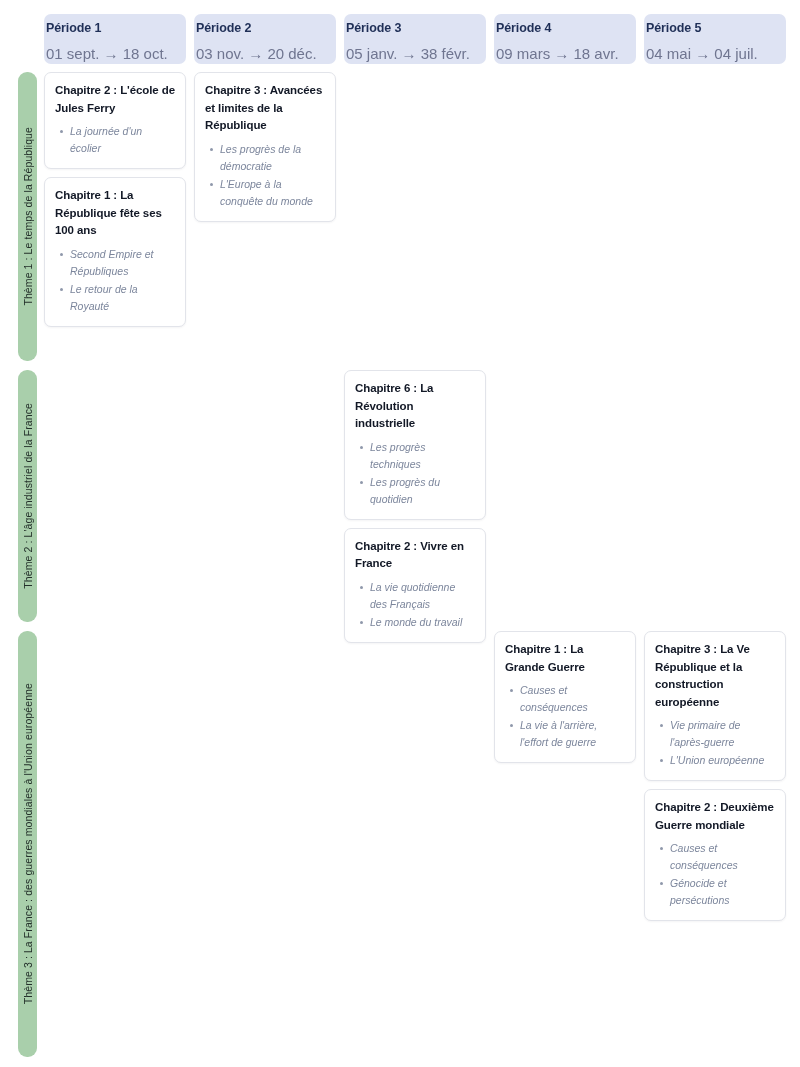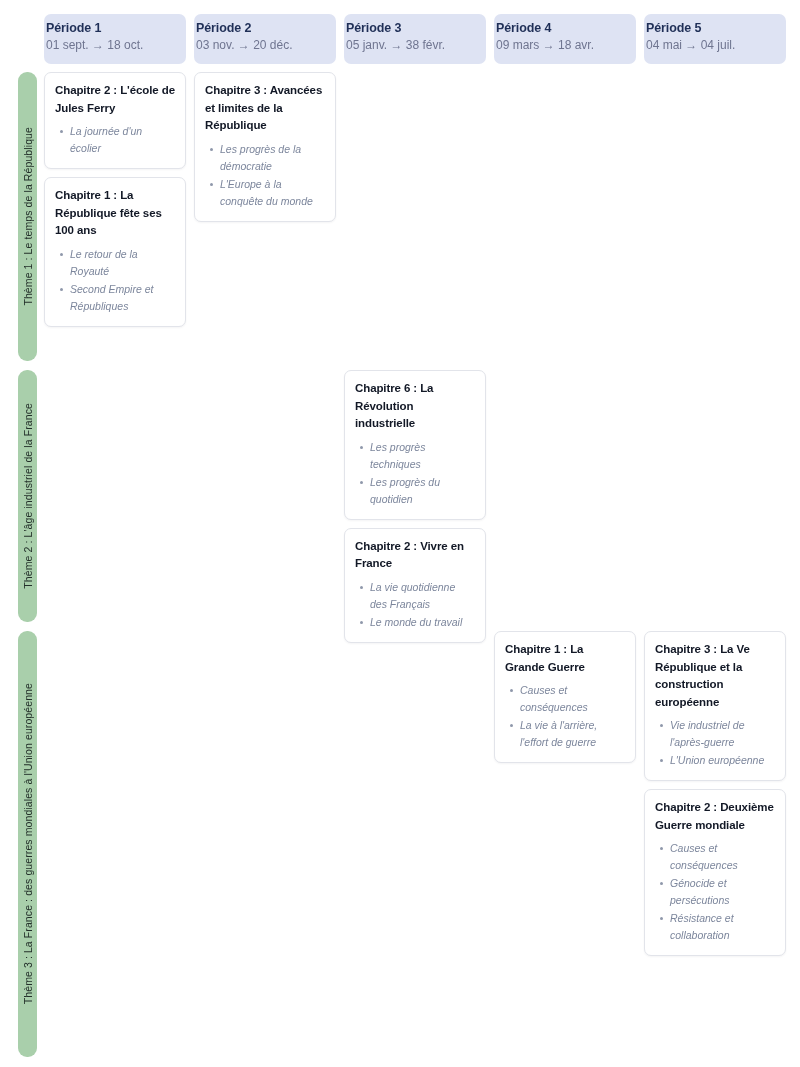--- a/index.html
+++ b/index.html
@@ -37,22 +37,22 @@
     padding: 7px 11px 0 2px;
   }
   .period-title {
     font-size: 12.5px;
     font-weight: bold;
     color: #1f2f57;
     letter-spacing: -0.1px;
     line-height: 15px;
   }
   .period-range {
-    margin-top: 3px;
-    font-size: 12px;
+    margin-top: 12px;
+    font-size: 15px;
     color: #6f7590;
     line-height: 12px;
     white-space: nowrap;
   }
 
   
   .theme-row {
     position: absolute;
     left: 0;
   }
@@ -167,22 +167,22 @@
           <div class="theme-col">
             <div class="chapter-card">
               <div class="chapter-title">Chapitre 2 : L'école de Jules Ferry</div>
               <ul class="chapter-list">
                 <li>La journée d'un écolier</li>
               </ul>
             </div>
             <div class="chapter-card">
               <div class="chapter-title">Chapitre 1 : La République fête ses 100 ans</div>
               <ul class="chapter-list">
+                <li>Second Empire et Républiques</li>
                 <li>Le retour de la Royauté</li>
-                <li>Second Empire et Républiques</li>
               </ul>
             </div>
           </div>
           <div class="theme-col">
             <div class="chapter-card">
               <div class="chapter-title">Chapitre 3 : Avancées et limites de la République</div>
               <ul class="chapter-list">
                 <li>Les progrès de la démocratie</li>
                 <li>L'Europe à la conquête du monde</li>
               </ul>
@@ -234,30 +234,29 @@
               <ul class="chapter-list">
                 <li>Causes et conséquences</li>
                 <li>La vie à l'arrière, l'effort de guerre</li>
               </ul>
             </div>
           </div>
           <div class="theme-col">
             <div class="chapter-card">
               <div class="chapter-title">Chapitre 3 : La Ve République et la construction européenne</div>
               <ul class="chapter-list">
-                <li>Vie industriel de l'après-guerre</li>
+                <li>Vie primaire de l'après-guerre</li>
                 <li>L'Union européenne</li>
               </ul>
             </div>
             <div class="chapter-card">
               <div class="chapter-title">Chapitre 2 : Deuxième Guerre mondiale</div>
               <ul class="chapter-list">
                 <li>Causes et conséquences</li>
                 <li>Génocide et persécutions</li>
-                <li>Résistance et collaboration</li>
               </ul>
             </div>
           </div>
         </div>
       </div>
     </div>
 
 </div>
 
 </body></html>

